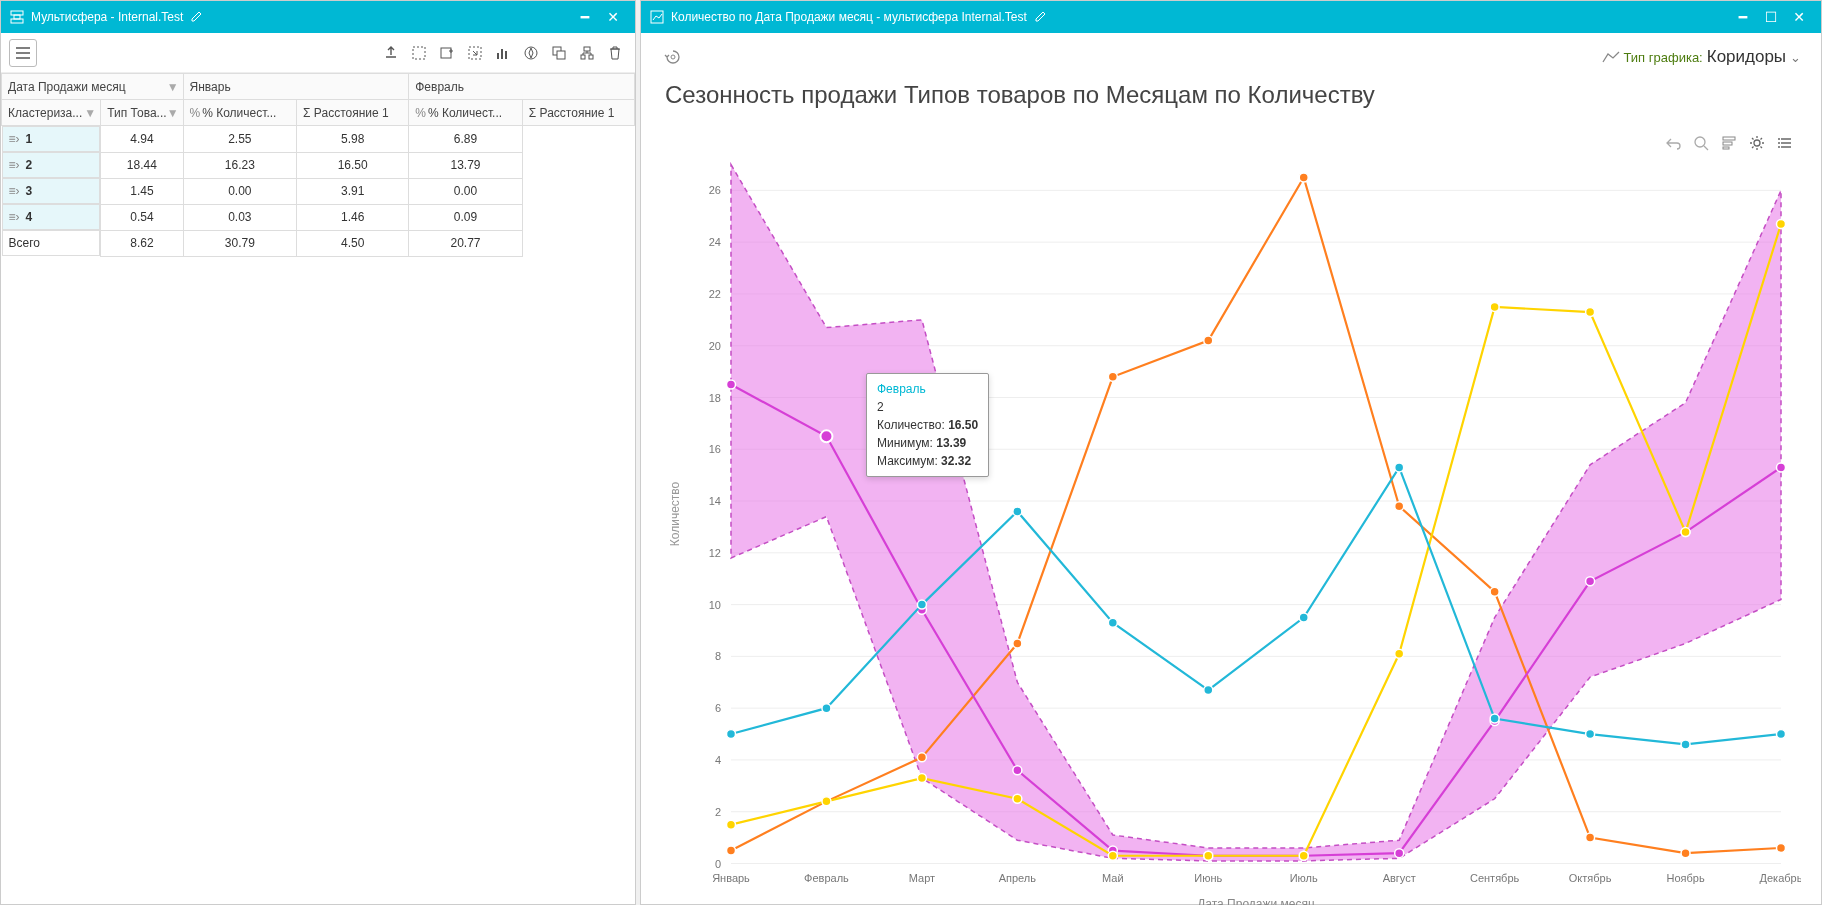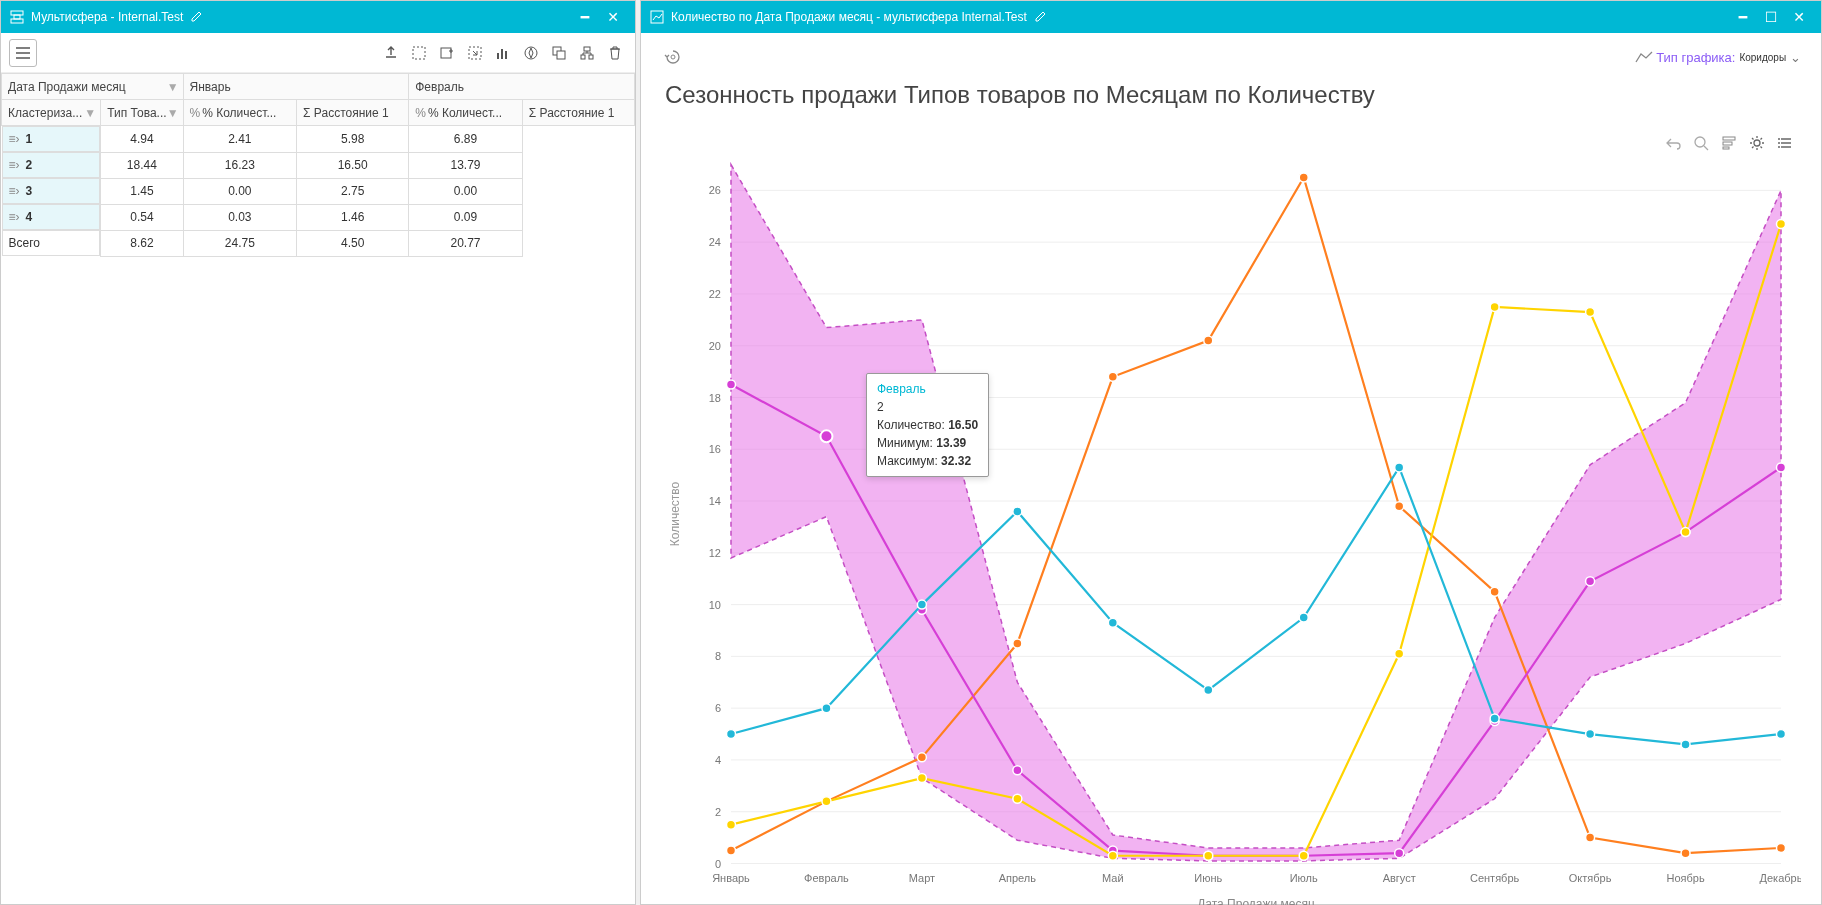--- a/index.html
+++ b/index.html
@@ -27,22 +27,22 @@
   .pivot td { text-align: center; }
   .pivot td.label { text-align: left; display: flex; align-items: center; gap: 4px; }
   .rowhdr { background: #e6f7fa !important; cursor: pointer; }
   .filter-ico { position: absolute; right: 4px; top: 50%; transform: translateY(-50%); color: #aaa; cursor: pointer; }
   .prefix-ico { color: #888; margin-right: 2px; }
   
   .chart-area { flex: 1; display: flex; flex-direction: column; padding: 8px 20px; position: relative; }
   .chart-toolbar { display: flex; align-items: center; height: 32px; }
   .ct-icon { width: 24px; height: 24px; display: inline-flex; align-items: center; justify-content: center; cursor: pointer; color: #777; }
   .chart-toolbar .spacer { flex: 1; }
-  .chart-type-lab { color: #8b5cf6; font-size: 13px; }
-  .chart-type-val { color: #333; font-size: 10px; margin: 0 4px; }
+  .chart-type-lab { color: #4d7c0f; font-size: 13px; }
+  .chart-type-val { color: #333; font-size: 17px; margin: 0 4px; }
   .chev { color: #777; cursor: pointer; }
   
   .chart-title { font-size: 24px; color: #444; margin: 8px 0 24px 4px; font-weight: 400; }
   .chart-toolbar2 { display: flex; justify-content: flex-end; gap: 8px; padding-right: 6px; }
   .ctb2 { width: 20px; height: 20px; display: inline-flex; align-items: center; justify-content: center; cursor: pointer; color: #888; }
   
   .plot-wrap { flex: 1; position: relative; }
   svg.plot { width: 100%; height: 100%; }
   
   .tooltip { position: absolute; background: #fff; border: 1px solid #999; padding: 6px 10px; font-size: 12px; line-height: 1.5; border-radius: 2px; box-shadow: 0 2px 6px rgba(0,0,0,0.15); }
@@ -159,58 +159,58 @@
         <th><span>Σ Расстояние 1</span></th>
         <th><span class="prefix-ico">%</span><span>% Количест...</span></th>
         <th><span>Σ Расстояние 1</span></th>
       </tr>
       <tr>
         <td colspan="2" class="label rowhdr">
               <span class="prefix-ico">≡›</span>
               <b>1</b>
             </td>
         <td>4.94</td>
-            <td>2.41</td>
+            <td>2.55</td>
             <td>5.98</td>
             <td>6.89</td>
       </tr>
       <tr>
         <td colspan="2" class="label rowhdr">
               <span class="prefix-ico">≡›</span>
               <b>2</b>
             </td>
         <td>18.44</td>
             <td>16.23</td>
             <td>16.50</td>
             <td>13.79</td>
       </tr>
       <tr>
         <td colspan="2" class="label rowhdr">
               <span class="prefix-ico">≡›</span>
               <b>3</b>
             </td>
         <td>1.45</td>
             <td>0.00</td>
-            <td>2.75</td>
+            <td>3.91</td>
             <td>0.00</td>
       </tr>
       <tr>
         <td colspan="2" class="label rowhdr">
               <span class="prefix-ico">≡›</span>
               <b>4</b>
             </td>
         <td>0.54</td>
             <td>0.03</td>
             <td>1.46</td>
             <td>0.09</td>
       </tr>
       <tr>
         <td colspan="2" class="label" style="text-align:center">Всего</td>
         <td>8.62</td>
-            <td>24.75</td>
+            <td>30.79</td>
             <td>4.50</td>
             <td>20.77</td>
       </tr>
     </tbody>
       </table>
   </div>
 </div>
 
 <div class="panel panel-right">
   <div class="titlebar">

